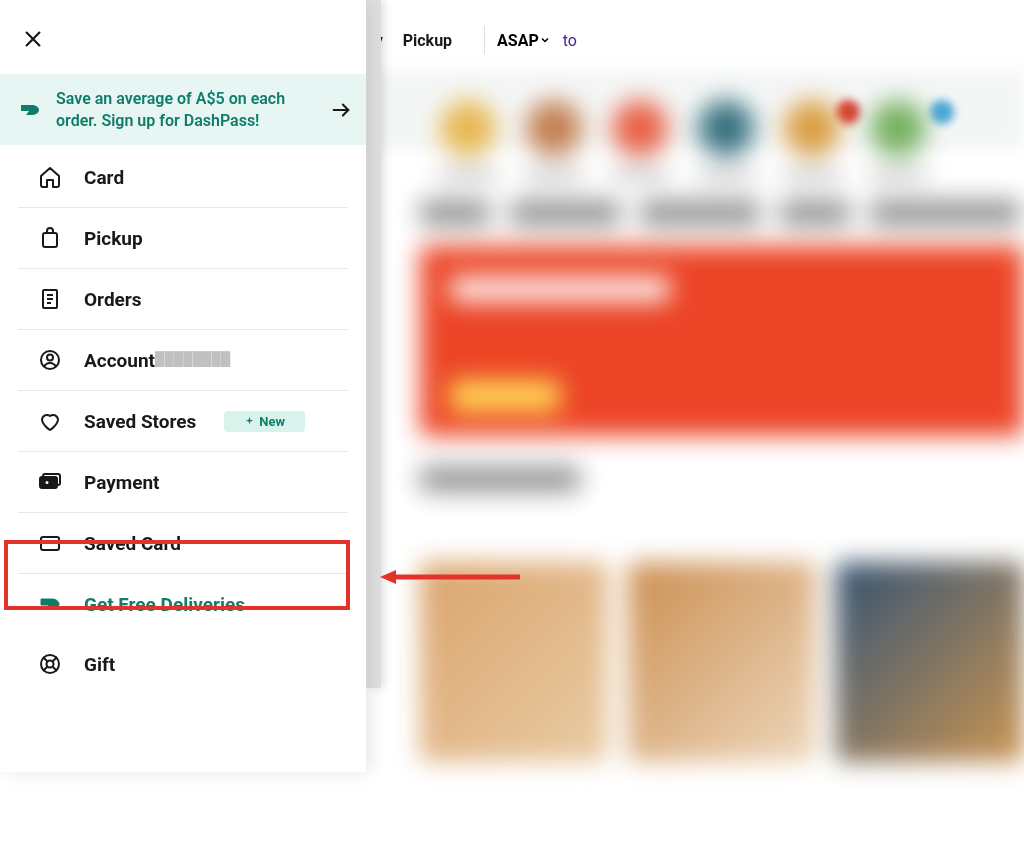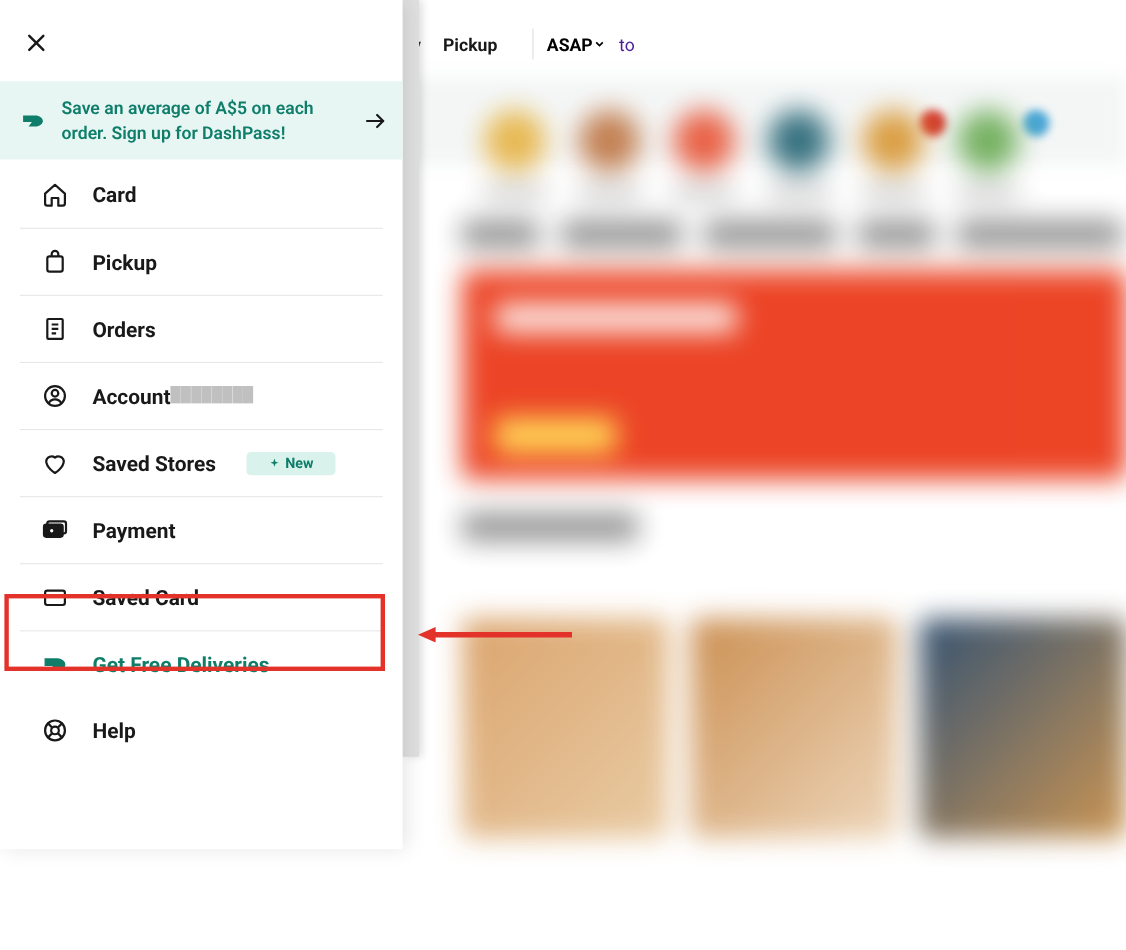--- a/index.html
+++ b/index.html
@@ -349,21 +349,21 @@
       <span class="icon">
         <svg viewBox="0 0 24 24" fill="none" stroke-width="2">
             <circle cx="12" cy="12" r="9"></circle>
             <circle cx="12" cy="12" r="3.5"></circle>
             <line x1="5" y1="5" x2="9.5" y2="9.5"></line>
             <line x1="19" y1="5" x2="14.5" y2="9.5"></line>
             <line x1="5" y1="19" x2="9.5" y2="14.5"></line>
             <line x1="19" y1="19" x2="14.5" y2="14.5"></line>
           </svg>
       </span>
-      <span class="label">Help</span>
+      <span class="label">Gift</span>
     </div>
 
 
   </div>
 </div>
 
 <div class="annot-box"></div>
 <svg class="annot-arrow" viewBox="0 0 140 14">
   <line x1="14" y1="7" x2="140" y2="7" stroke="#e3322a" stroke-width="5"></line>
   <polygon points="0,7 16,0 16,14" fill="#e3322a"></polygon>

